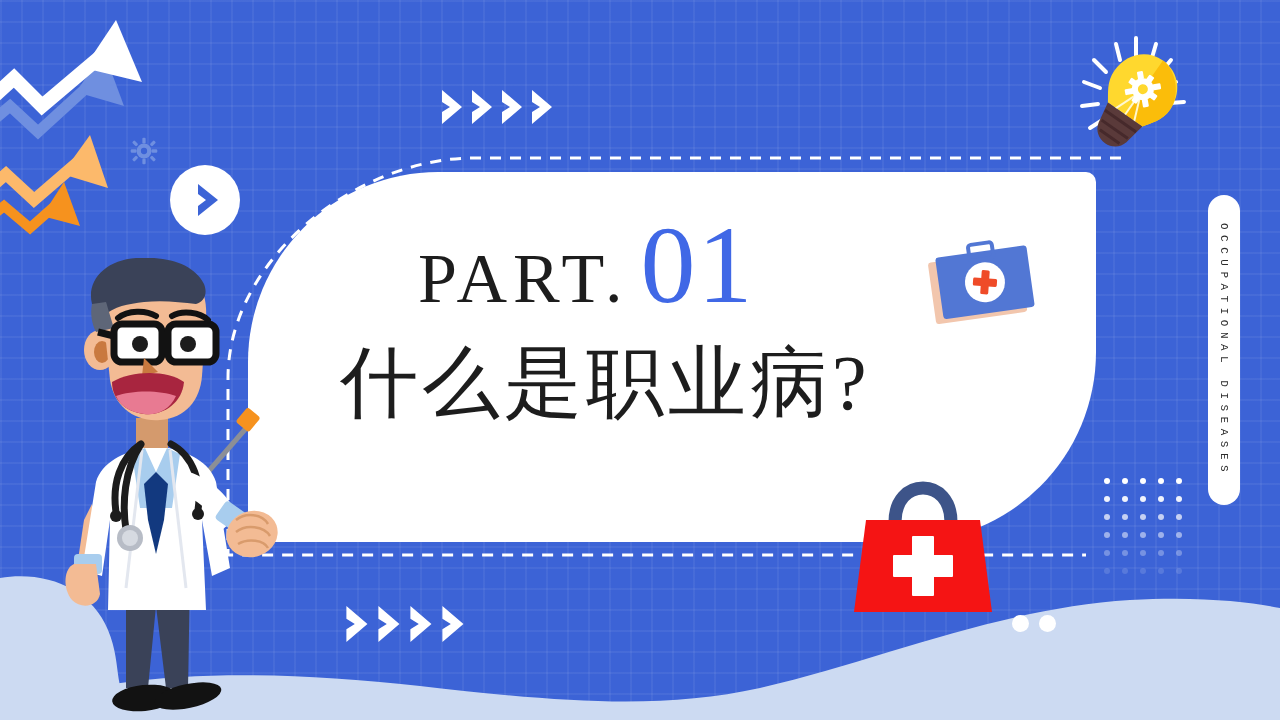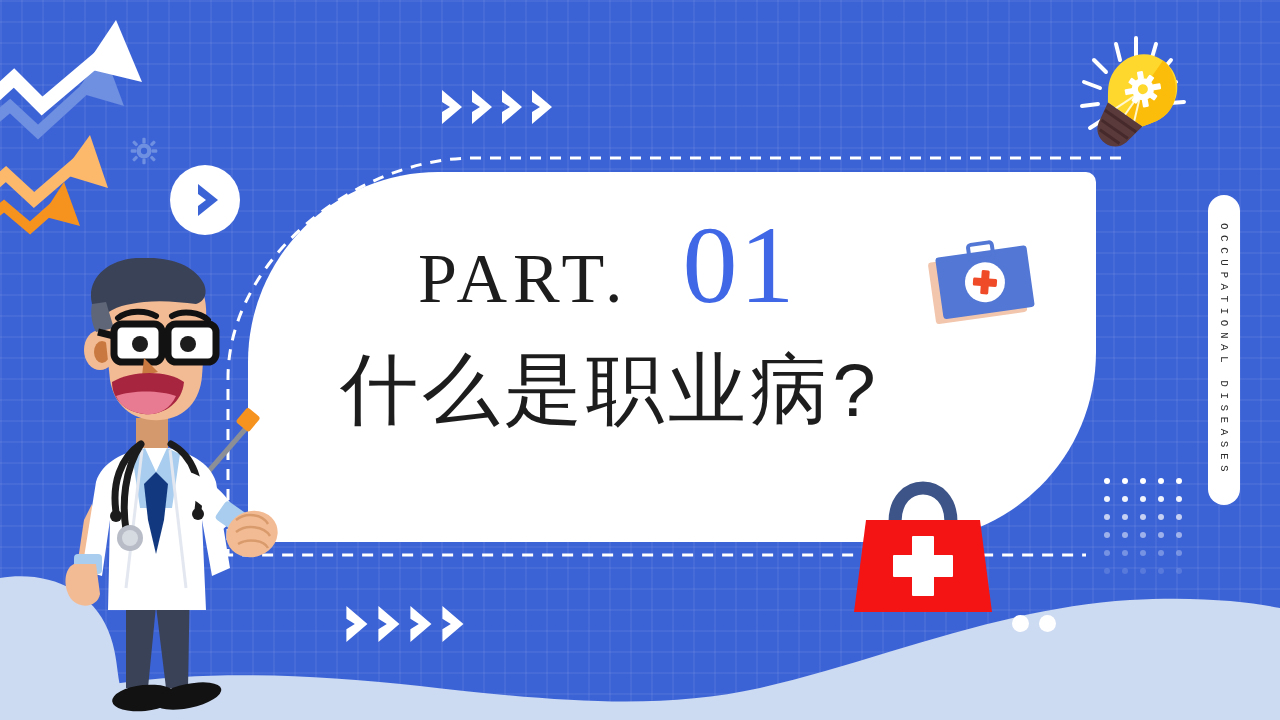--- a/index.html
+++ b/index.html
@@ -24,34 +24,34 @@
   .wave{position:absolute;left:0;bottom:0;width:1280px;height:160px;}
   
   .card{
     position:absolute;left:248px;top:172px;width:848px;height:370px;
     background:#ffffff;
     border-radius:190px 10px 190px 10px;
   }
   
   .part-row{
     position:absolute;left:418px;top:210px;
-    display:flex;align-items:baseline;gap:42px;
+    display:flex;align-items:baseline;
   }
   .part-label{
     font-family:"Liberation Serif", serif;
     font-size:70px;color:#1d1d1d;letter-spacing:6px;line-height:1;
   }
   .part-num{
     font-family:"Liberation Serif", serif;
     font-size:110px;color:#4068e6;line-height:1;margin-left:12px;
     letter-spacing:2px;
   }
   .cn-title{
-    position:absolute;left:340px;top:356px;
-    font-family:Liberation Mono, monospace;
+    position:absolute;left:340px;top:344px;
+    font-family:Liberation Serif, serif;
     font-size:78px;color:#1d1d1d;letter-spacing:4px;line-height:1;
     white-space:nowrap;
   }
   
   .vlabel{
     position:absolute;left:1208px;top:195px;width:32px;height:310px;
     background:#ffffff;border-radius:16px;
     display:flex;align-items:center;justify-content:center;
   }
   .vlabel span{

